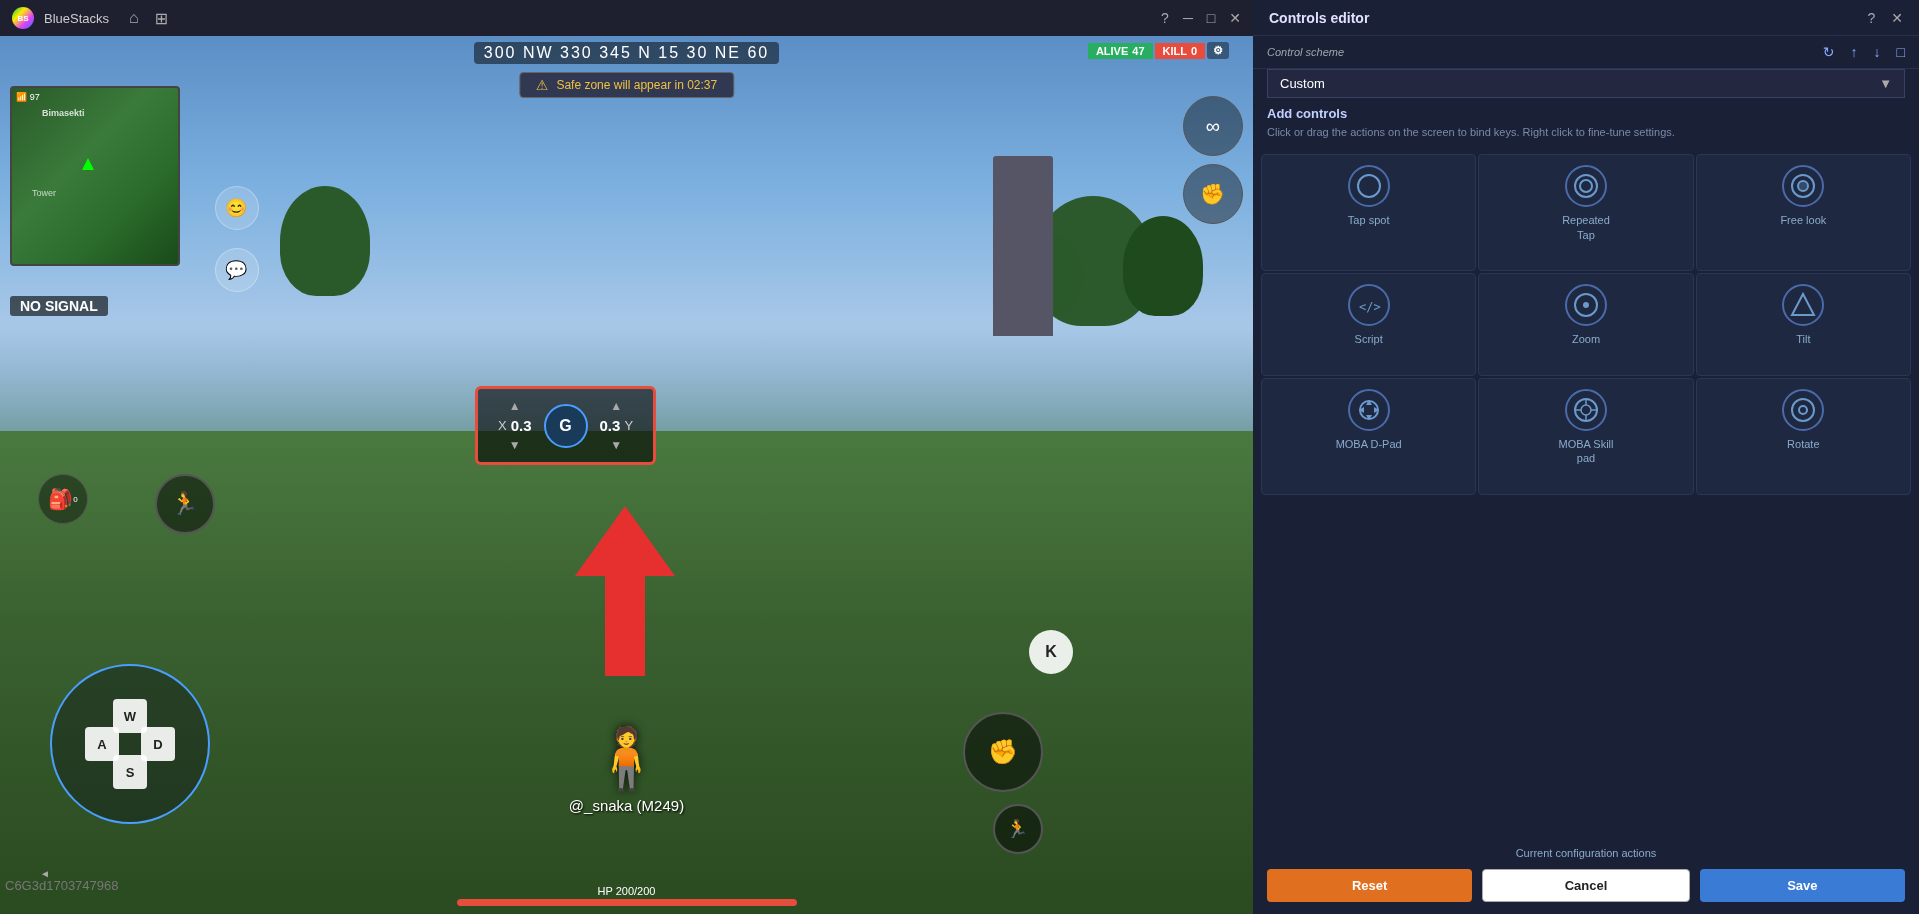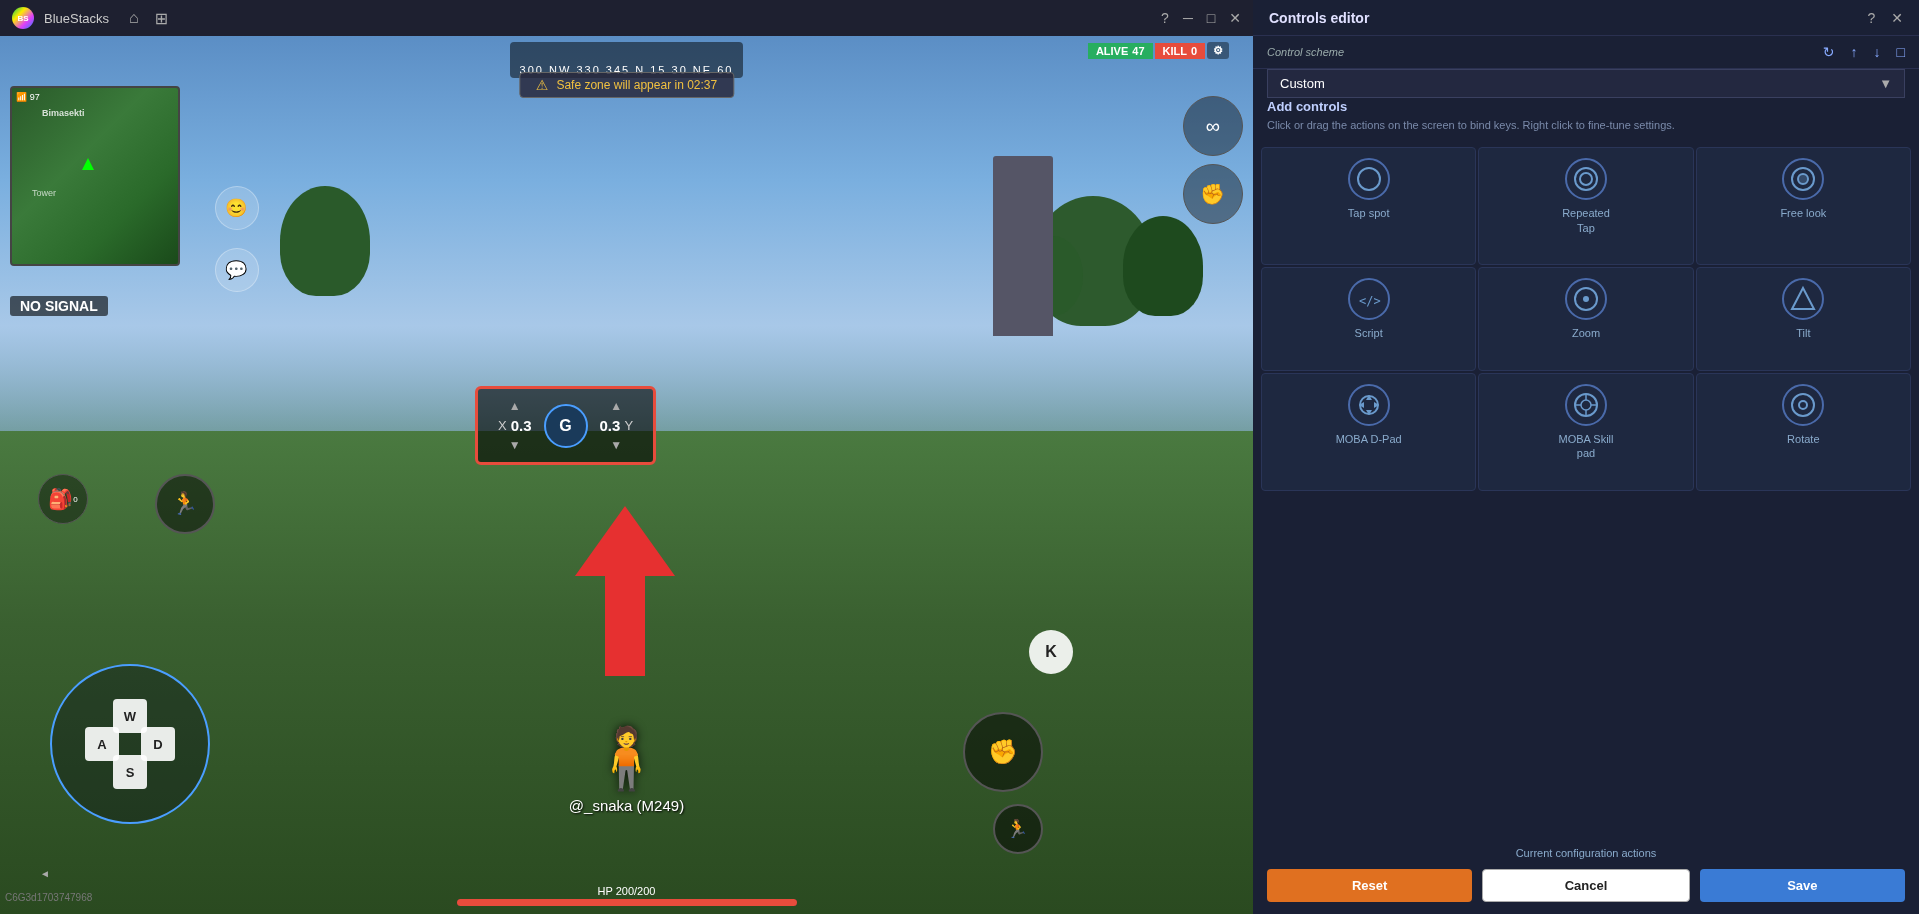--- a/index.html
+++ b/index.html
@@ -150,21 +150,21 @@
     }
 
     
     #top-right-controls {
       position: absolute; top: 60px; right: 10px;
       display: flex; flex-direction: column; align-items: center; gap: 8px; z-index: 10;
     }
 
     
     #player-id {
-      position: absolute; bottom: 11px; left: 5px; color: #777; font-size: 10px; z-index: 10;
+      position: absolute; bottom: 21px; left: 5px; color: #777; font-size: 13px; z-index: 10;
     }
 
     
     #right-panel {
       position: absolute; top: 0; right: 0; width: 666px; height: 914px;
       background: #1a2035; display: flex; flex-direction: column;
     }
 
     
     #panel-titlebar {
@@ -176,21 +176,21 @@
     
     #control-scheme-row {
       padding: 8px 14px; border-bottom: 1px solid #2a3050;
       display: flex; align-items: center; gap: 10px;
     }
     #cs-label { color: #9aa; font-size: 11px; flex: 1; }
     #cs-icons { display: flex; gap: 8px; }
 
     
     #cs-dropdown {
-      margin: 0 14px 1px 14px;
+      margin: 0 14px 8px 14px;
       background: #232840; border: 1px solid #3a4060; border-radius: 0;
       padding: 6px 12px; color: #fff; font-size: 13px;
       display: flex; align-items: center; justify-content: space-between; cursor: pointer;
     }
 
     
     #add-controls-section { padding: 0 14px 6px 14px; }
     #add-controls-title { color: #c0d0ff; font-size: 13px; font-weight: 600; margin-bottom: 4px; }
     #add-controls-desc { color: #7a8aaa; font-size: 11px; line-height: 1.4; }
 
@@ -291,21 +291,21 @@
 
   <div style="position:absolute;top:160px;right:100px;width:120px;height:130px;background:#2d5a2d;border-radius:50% 50% 40% 40%;z-index:2;"></div>
   <div style="position:absolute;top:180px;right:50px;width:80px;height:100px;background:#1e4a1e;border-radius:50% 50% 40% 40%;z-index:2;"></div>
   <div style="position:absolute;top:200px;right:170px;width:60px;height:80px;background:#2a5a2a;border-radius:50%;z-index:2;"></div>
   <div style="position:absolute;top:150px;left:280px;width:90px;height:110px;background:#2a5a2a;border-radius:50% 50% 40% 40%;z-index:2;"></div>
 
   <div style="position:absolute;top:120px;right:200px;width:60px;height:180px;background:#556;border-radius:3px 3px 0 0;z-index:2;"></div>
 
   <div id="hud-top">
     <div id="compass">
-      <span style="color:#fff;font-size:11px;letter-spacing:2px;margin-top:20px;">300  NW  330  345  N  15  30  NE  60</span>
+      <span style="color:#fff;font-size:16px;letter-spacing:2px;">300  NW  330  345  N  15  30  NE  60</span>
     </div>
   </div>
 
   <div style="position:absolute;top:6px;right:24px;display:flex;gap:2px;align-items:center;z-index:10;">
     <div class="hud-stat hud-alive">
       <span>ALIVE</span>
       <span>47</span>
     </div>
     <div class="hud-stat hud-kill">
       <span>KILL</span>

